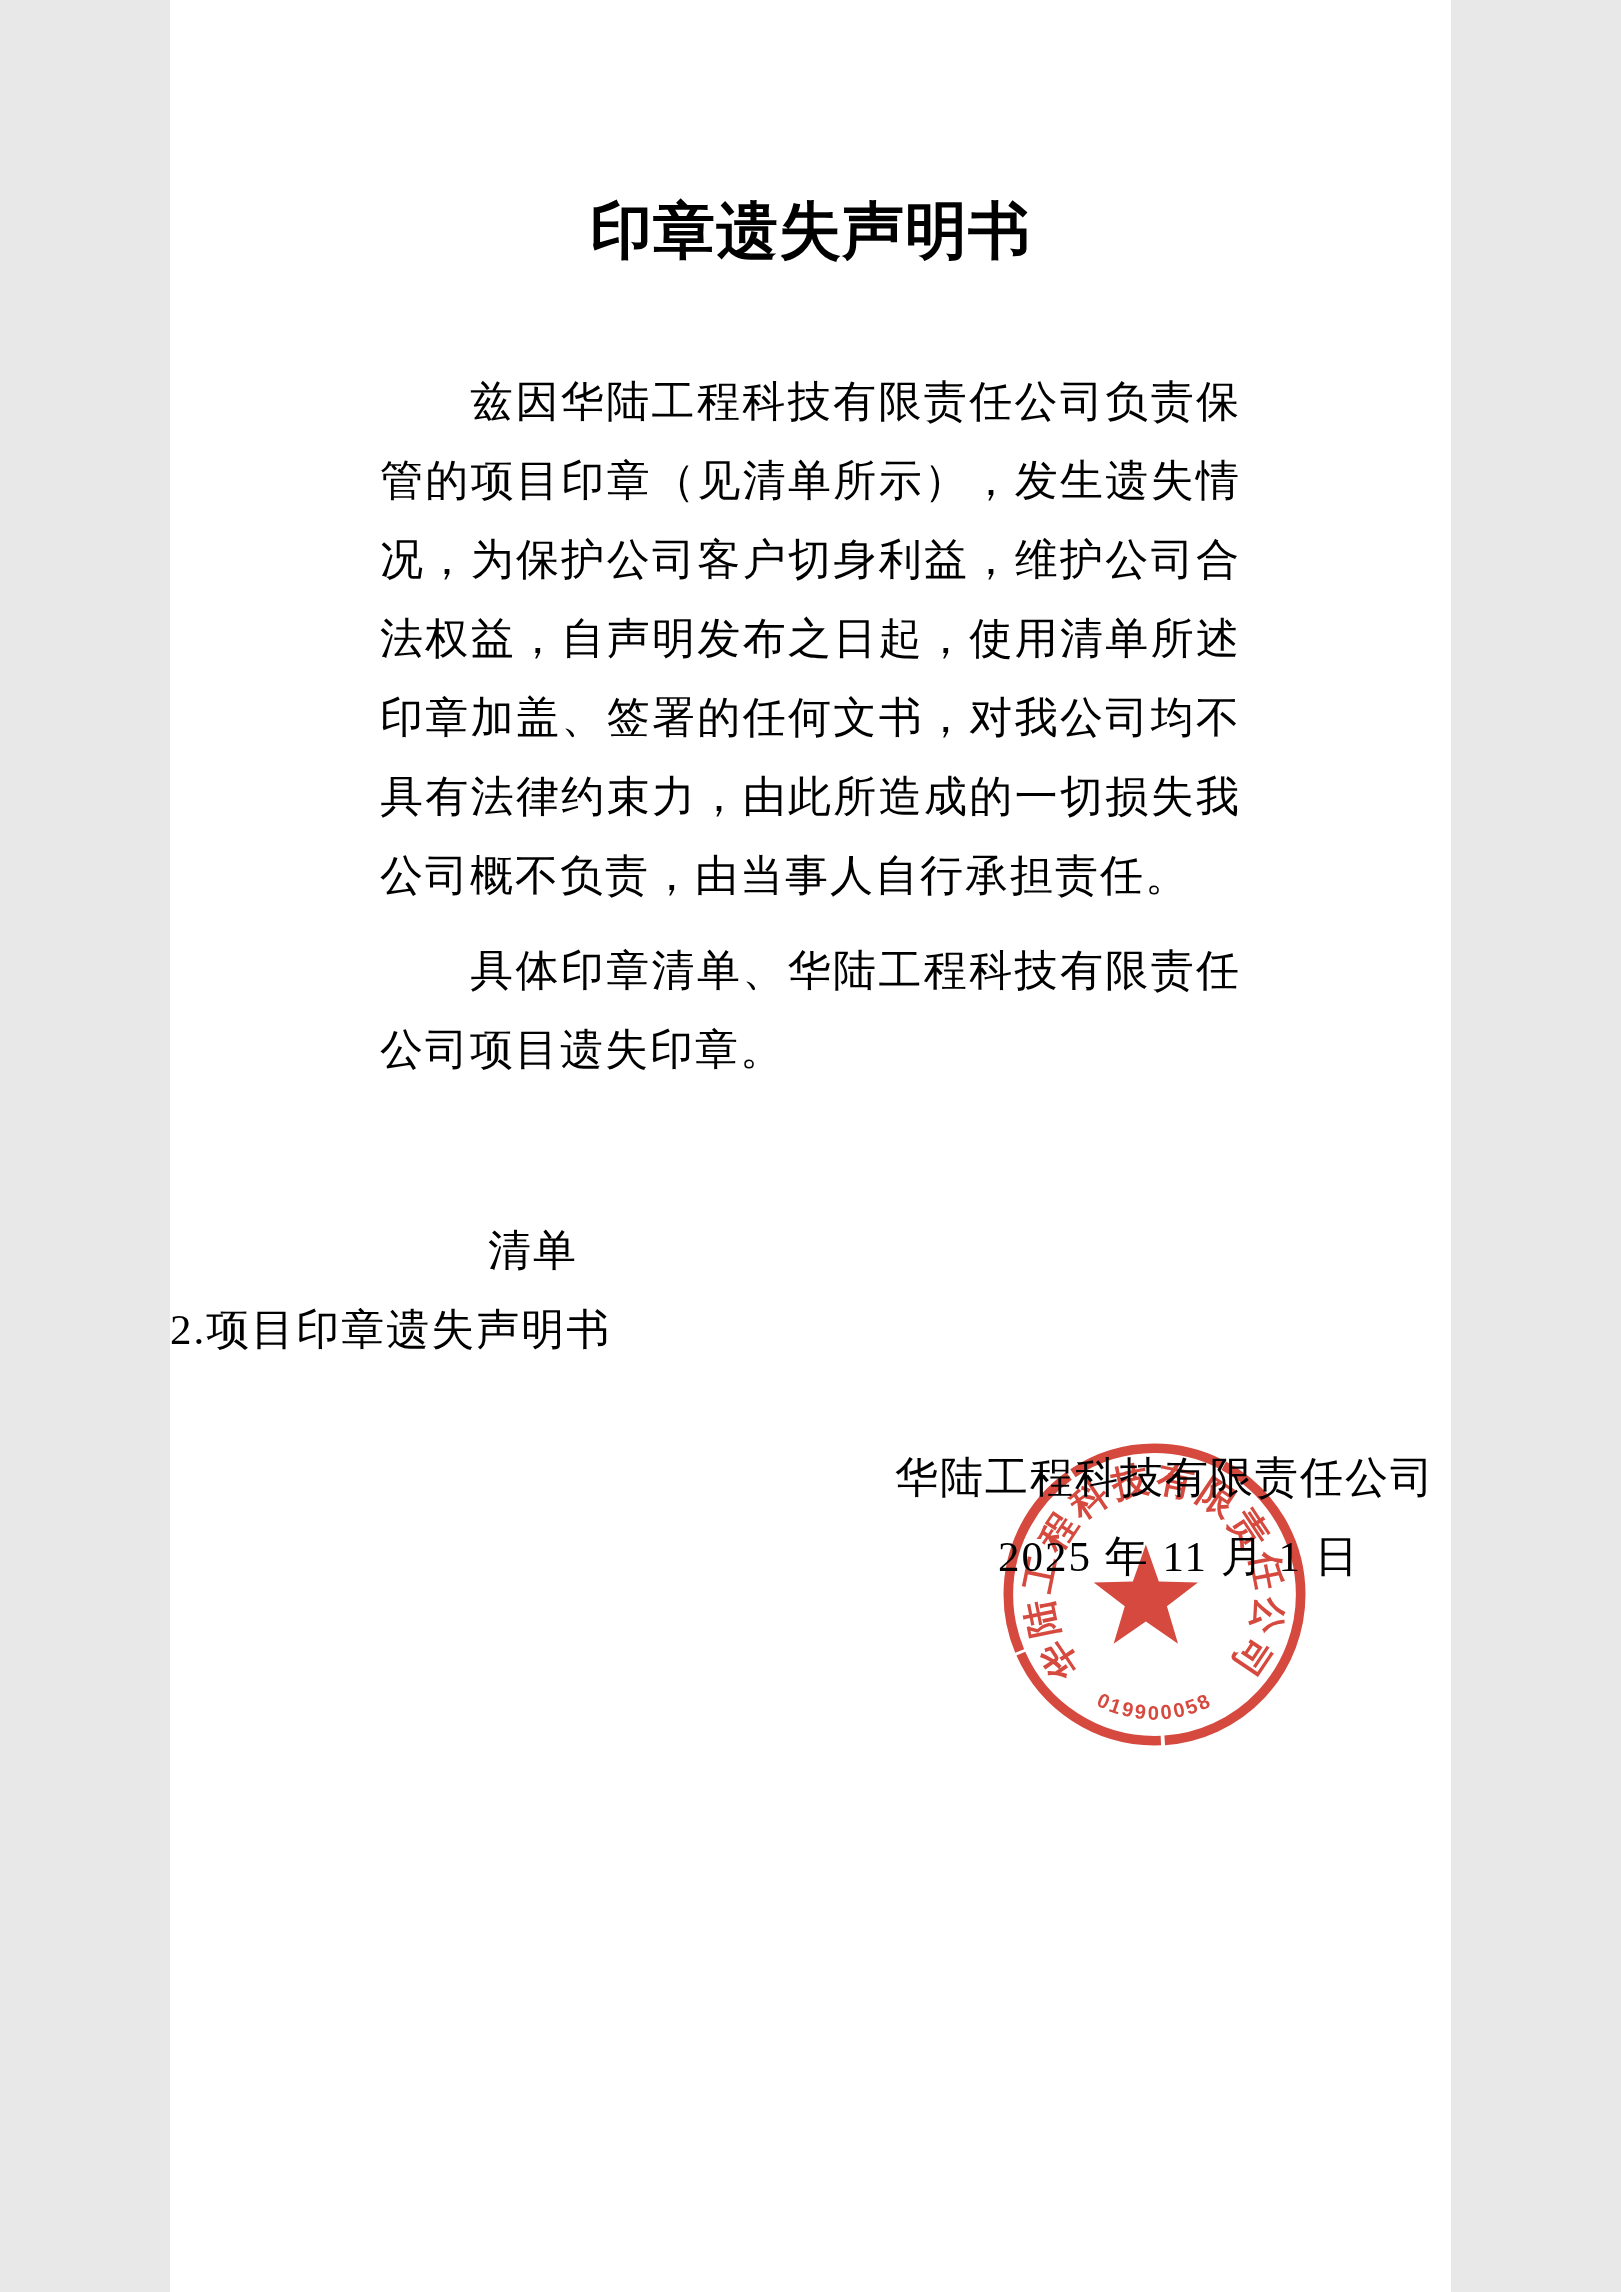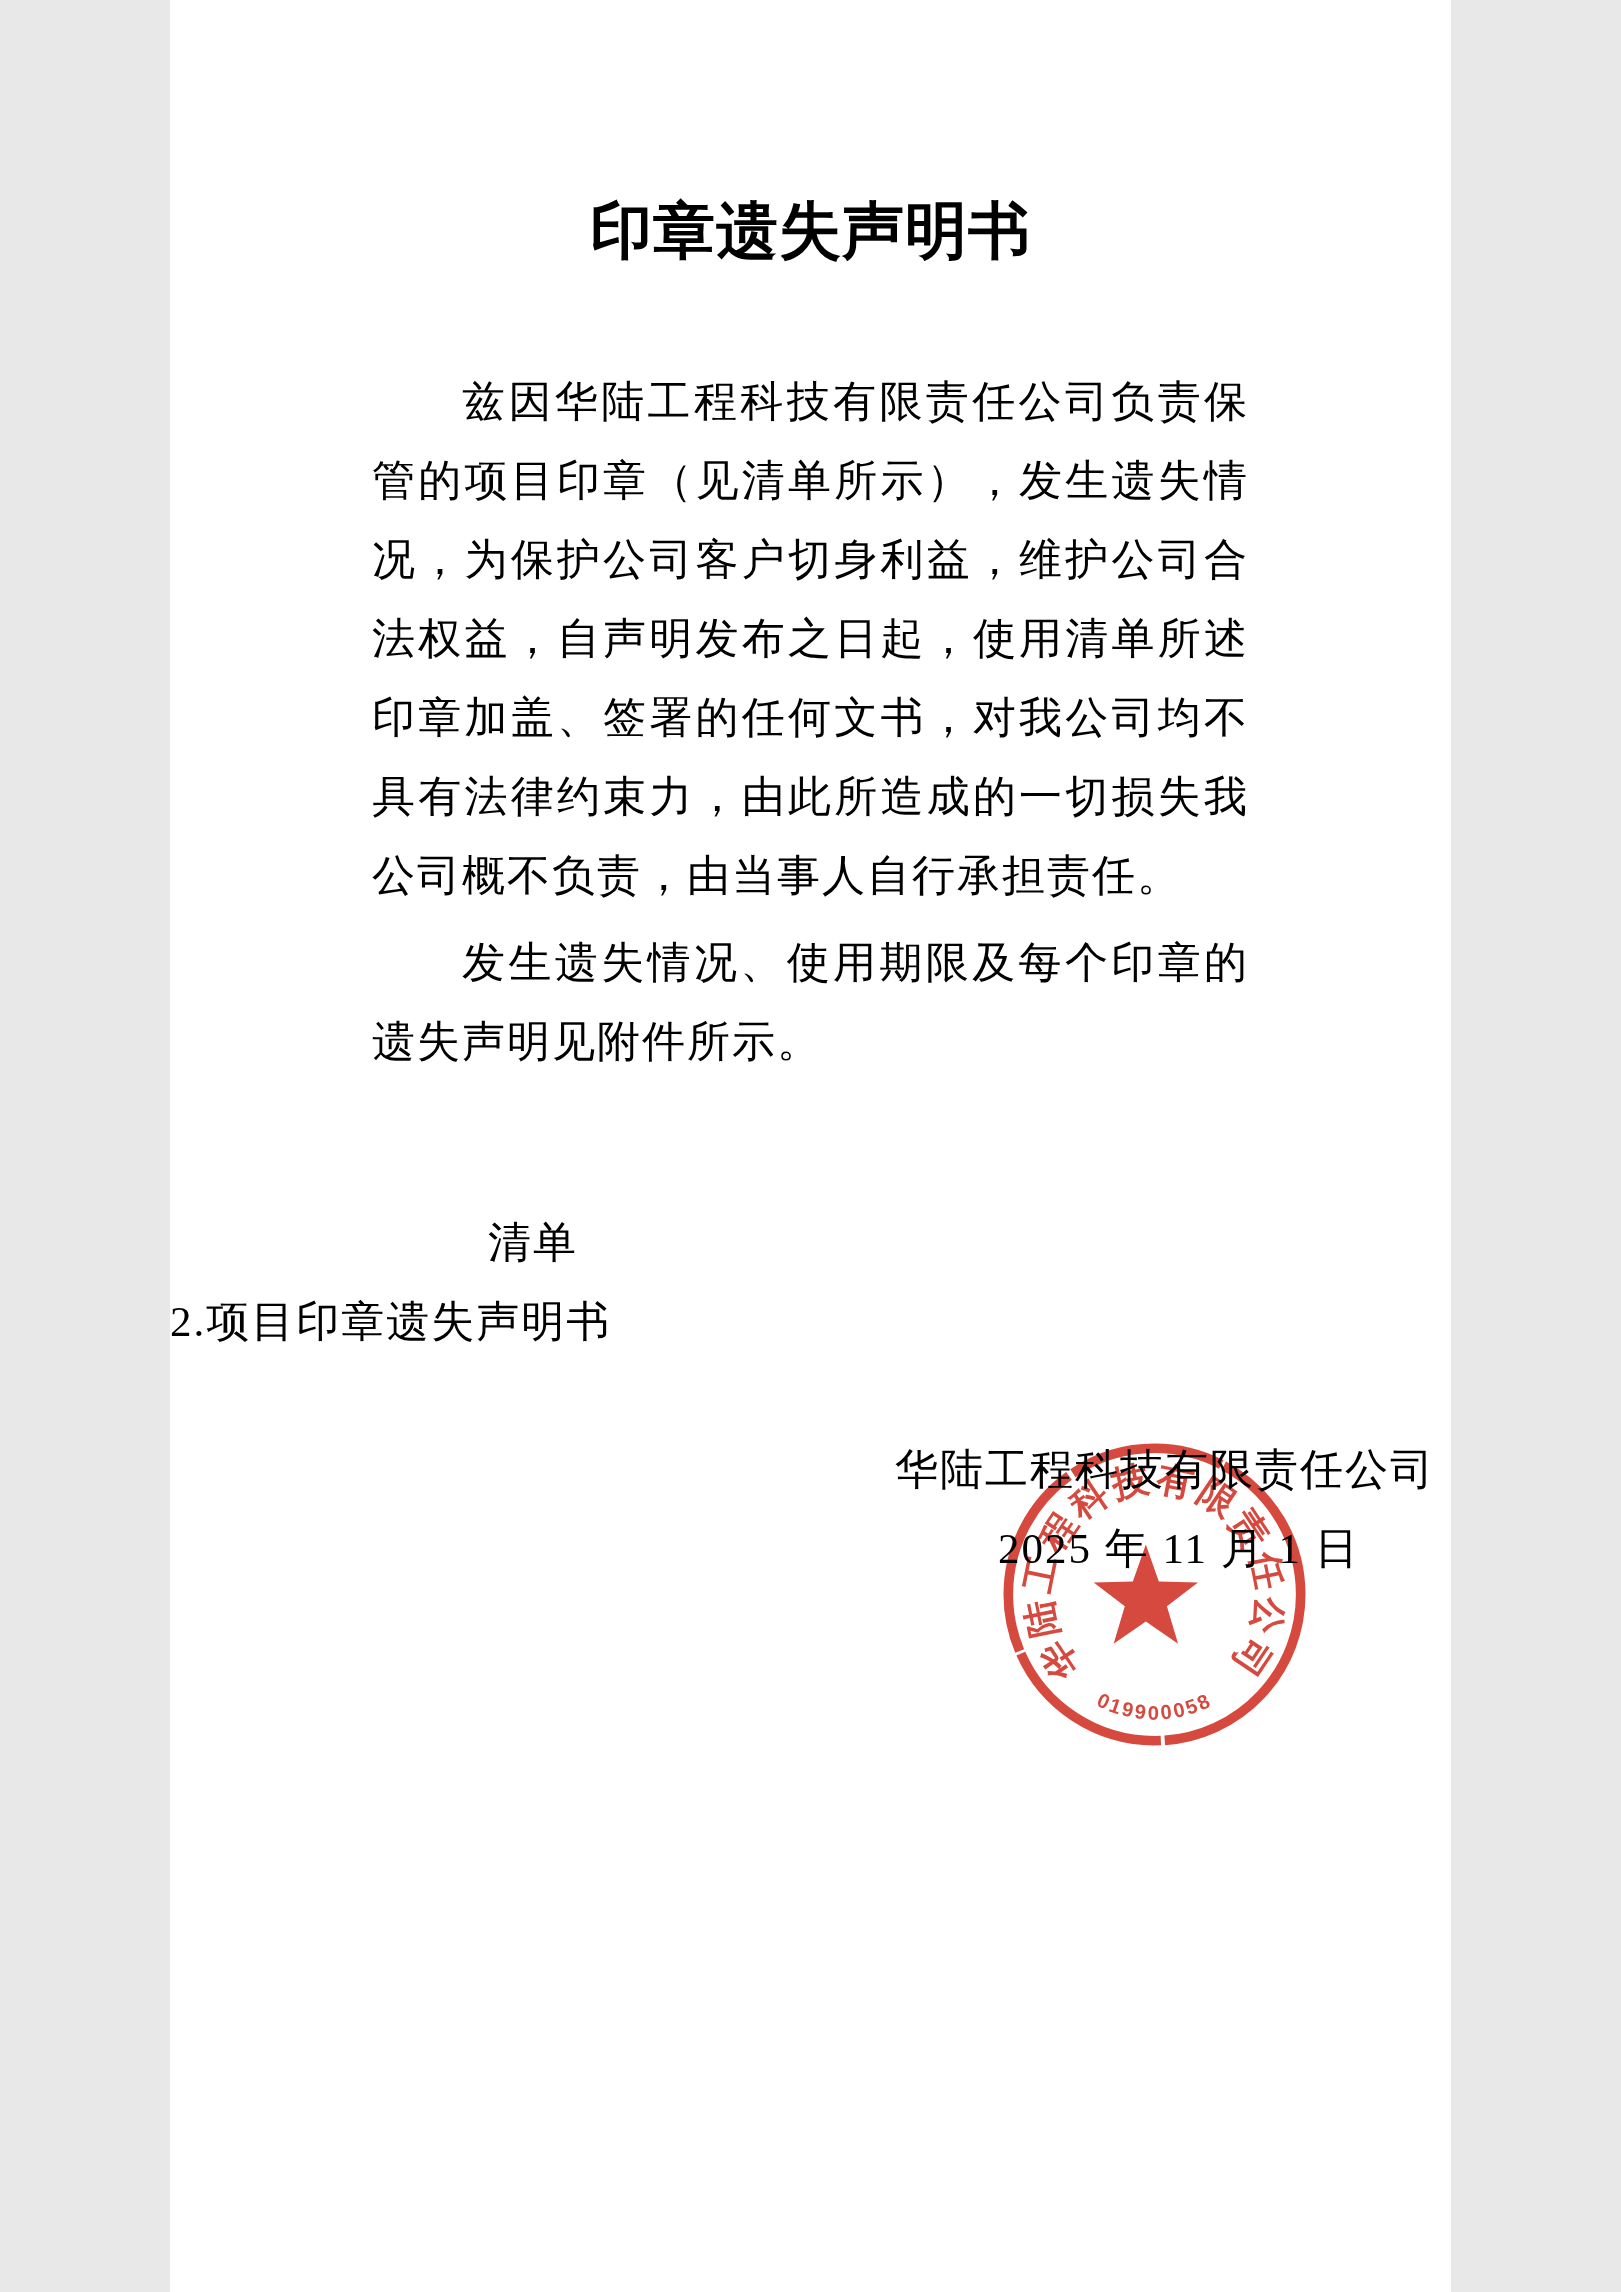--- a/index.html
+++ b/index.html
@@ -21,21 +21,21 @@
     line-height:78px;
   }
   .doc-body{
     margin:92px 194px 0 194px;   
     font-size:43px;
     line-height:79px;
     letter-spacing:2px;
     text-align:justify;
   }
   .doc-body p{
-    margin:8px;
+    margin:16px;
     text-indent:90px; 
   }
   .attachments{
     margin-top:122px;
     font-size:43px;
     line-height:79px;
     letter-spacing:2px;
     white-space:nowrap;
   }
   .att-line1{padding-left:134px;}
@@ -77,21 +77,21 @@
 </style>
 </head>
 <body>
 
 <div class="page">
 
   <div class="doc-title">印章遗失声明书</div>
 
   <div class="doc-body">
     <p>兹因华陆工程科技有限责任公司负责保管的项目印章（见清单所示），发生遗失情况，为保护公司客户切身利益，维护公司合法权益，自声明发布之日起，使用清单所述印章加盖、签署的任何文书，对我公司均不具有法律约束力，由此所造成的一切损失我公司概不负责，由当事人自行承担责任。</p>
-    <p>发生遗失情况、使用期限及每个印章的遗失声明见附件所示。</p>
+    <p>具体印章清单、华陆工程科技有限责任公司项目遗失印章。</p>
   </div>
 
   <div class="attachments">
     <div class="att-line2">清单</div>
     <div class="att-line3">2.项目印章遗失声明书</div>
   </div>
 
   <div class="signature">
     <div class="sig-company">华陆工程科技有限责任公司</div>
     <div class="sig-date">2025 年 11 月 1 日</div>

